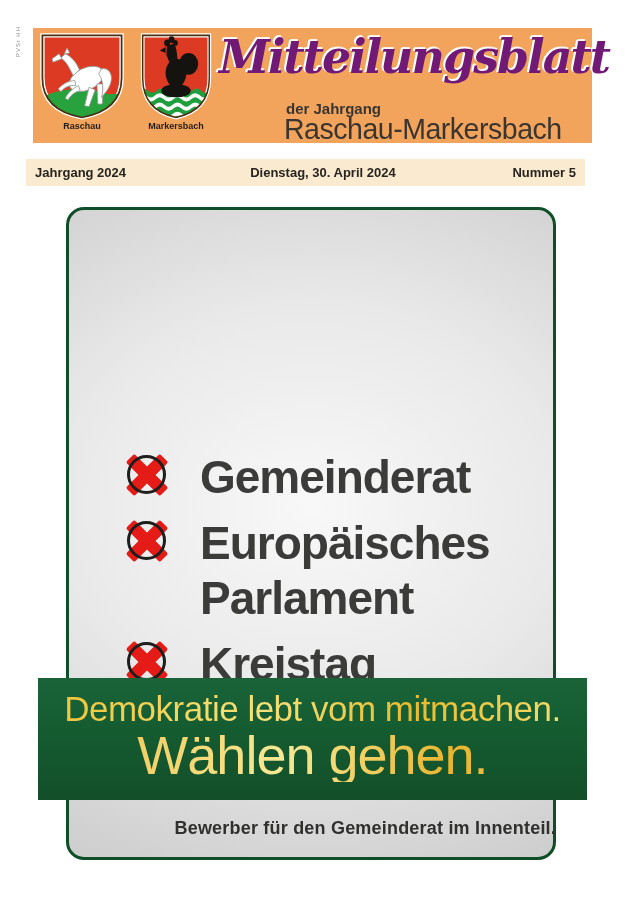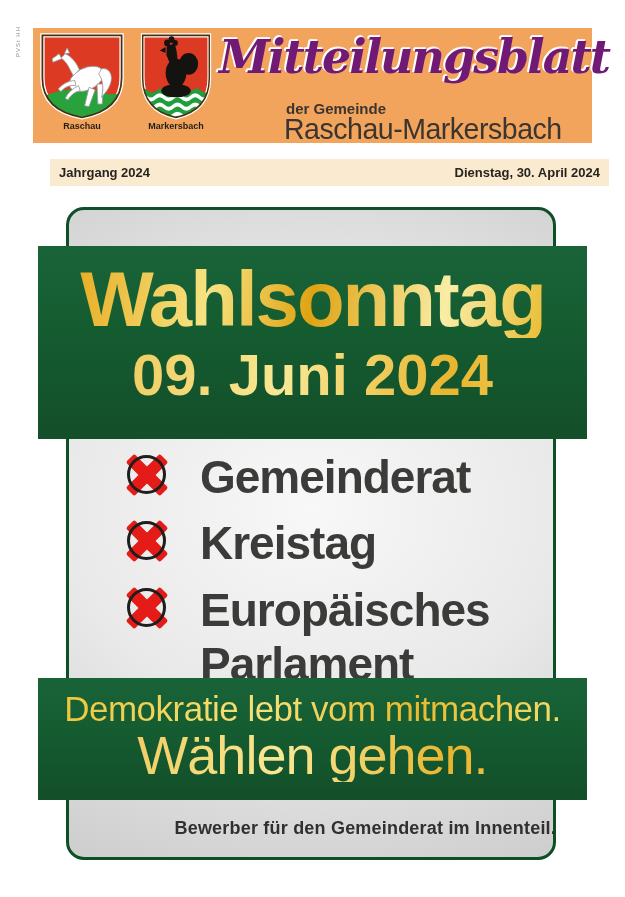--- a/index.html
+++ b/index.html
@@ -20,21 +20,21 @@
 
   .nl-title{position:absolute;left:186px;top:4px;width:360px;text-align:center;
             font-family:"DejaVu Serif","Liberation Serif",serif;font-style:italic;font-weight:bold;
             font-size:46px;line-height:1.1;color:#701a75;letter-spacing:-2px;
             text-shadow:-2px -1px 0 #ffffff,-1px -2px 0 rgba(255,255,255,.85);}
   .nl-sub{position:absolute;left:253px;top:72px;font-size:15px;font-weight:bold;color:#3A3530;}
   .nl-muni{position:absolute;left:251px;top:86px;font-size:30px;line-height:1;color:#3A3530;
            white-space:nowrap;transform:scaleX(0.95);transform-origin:left;letter-spacing:-0.5px;}
 
   
-  .dateline{position:absolute;left:50px;top:159px;width:559px;height:27px;background:#FAEBD0;
+  .dateline{position:absolute;left:26px;top:159px;width:559px;height:27px;background:#FAEBD0;
             display:flex;align-items:center;box-sizing:border-box;padding:4px 9px;
             font-size:13px;font-weight:bold;color:#28241F;}
   .dateline .dl{flex:1;}
   .dateline .dl.c{text-align:right;}
   .dateline .dl.r{text-align:right;}
 
   
   .card{position:absolute;left:66px;top:207px;width:490px;height:653px;box-sizing:border-box;
         border:3px solid #0E4F27;border-radius:18px;
         background:radial-gradient(115% 70% at 50% 46%, #f8f8f8 0%, #e9e9e9 45%, #c6c6c6 100%);}
@@ -139,60 +139,57 @@
             <circle cx="40" cy="27" r="3"></circle>
             <path d="M44,62 l-3,10 5,0 2,-9 z M54,62 l2,10 5,0 -3,-10 z"></path>
           </g>
         </g>
         <path d="M5,4 H95 V55 C95,83 77,97 50,102 C23,97 5,83 5,55 Z" fill="none" stroke="#4A2F12" stroke-width="2"></path>
       </svg>
       <div class="crest-label">Markersbach</div>
     </div>
 
     <div class="nl-title">Mitteilungsblatt</div>
-    <div class="nl-sub">der Gemeinde</div>
+    <div class="nl-sub">der Jahrgang</div>
     <div class="nl-muni">Raschau-Markersbach</div>
   </div>
 
   <div class="dateline">
     <span class="dl">Jahrgang 2024</span>
     <span class="dl c">Dienstag, 30. April 2024</span>
+    <span class="dl r">Nummer 5</span>
   </div>
 
   <div class="card"></div>
 
-  <div class="banner banner1">
-    <span class="headline gtxt gold-strong">Wahlsonntag</span>
-    <span class="edate gtxt gold-soft">09. Juni 2024</span>
-  </div>
 
   <div class="ballot-list">
     <div class="ballot-row">
       <span class="x-icon">
         <span class="bar a"></span>
           <span class="bar b"></span>
           <span class="ring"></span>
       </span>
       <span class="ballot-label">Gemeinderat</span>
     </div>
     <div class="ballot-row">
       <span class="x-icon">
         <span class="bar a"></span>
           <span class="bar b"></span>
           <span class="ring"></span>
       </span>
-      <span class="ballot-label">Kreistag</span>
+      <span class="ballot-label">Europäisches Parlament</span>
     </div>
     <div class="ballot-row">
       <span class="x-icon">
         <span class="bar a"></span>
           <span class="bar b"></span>
           <span class="ring"></span>
       </span>
-      <span class="ballot-label">Europäisches Parlament</span>
+      <span class="ballot-label">Kreistag</span>
     </div>
   </div>
 
   <div class="banner banner2">
     <span class="slogan1 gtxt gold-flat">Demokratie lebt vom mitmachen.</span>
     <span class="slogan2 gtxt gold-soft">Wählen gehen.</span>
   </div>
 
   <div class="footer-note">Bewerber für den Gemeinderat im Innenteil.</div>
 

